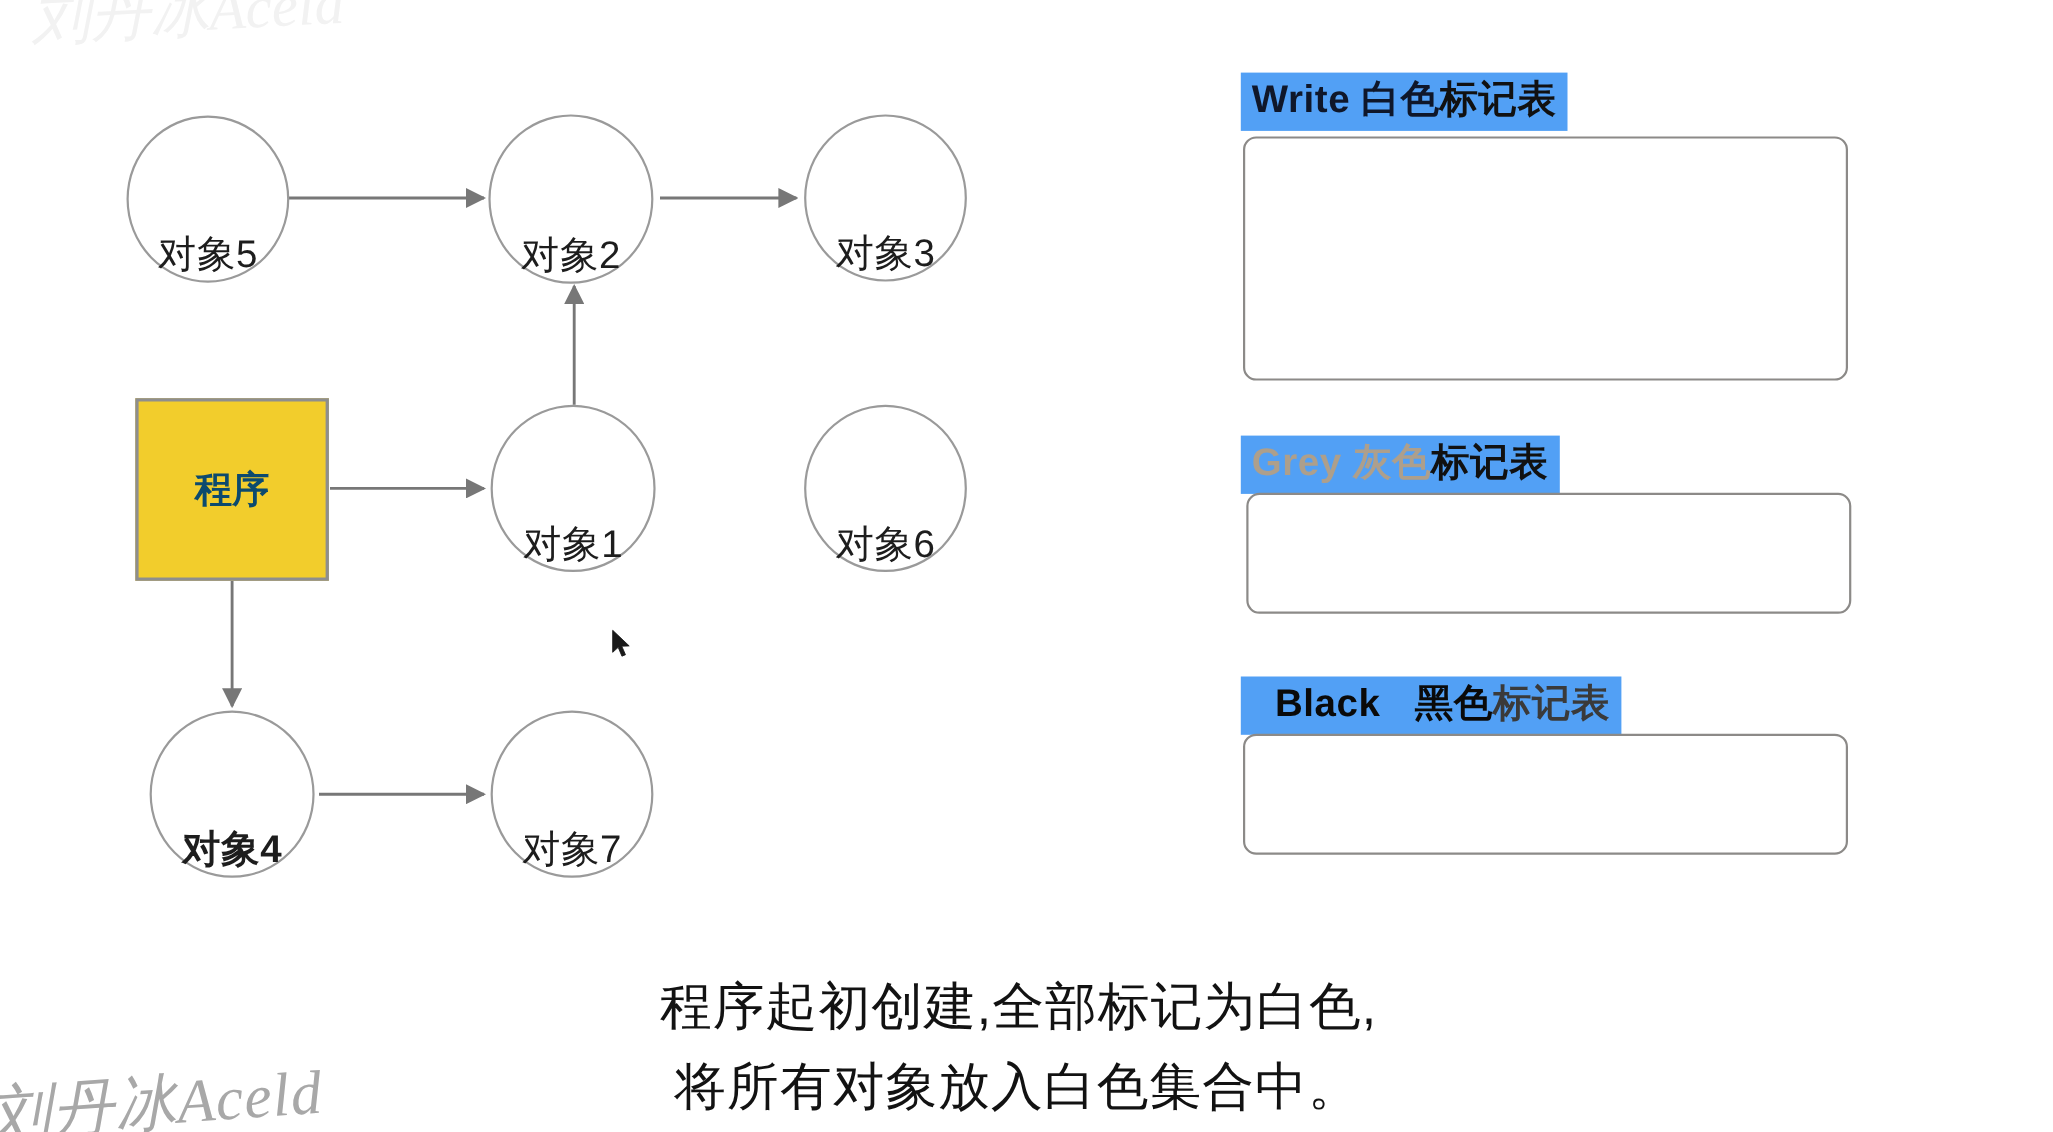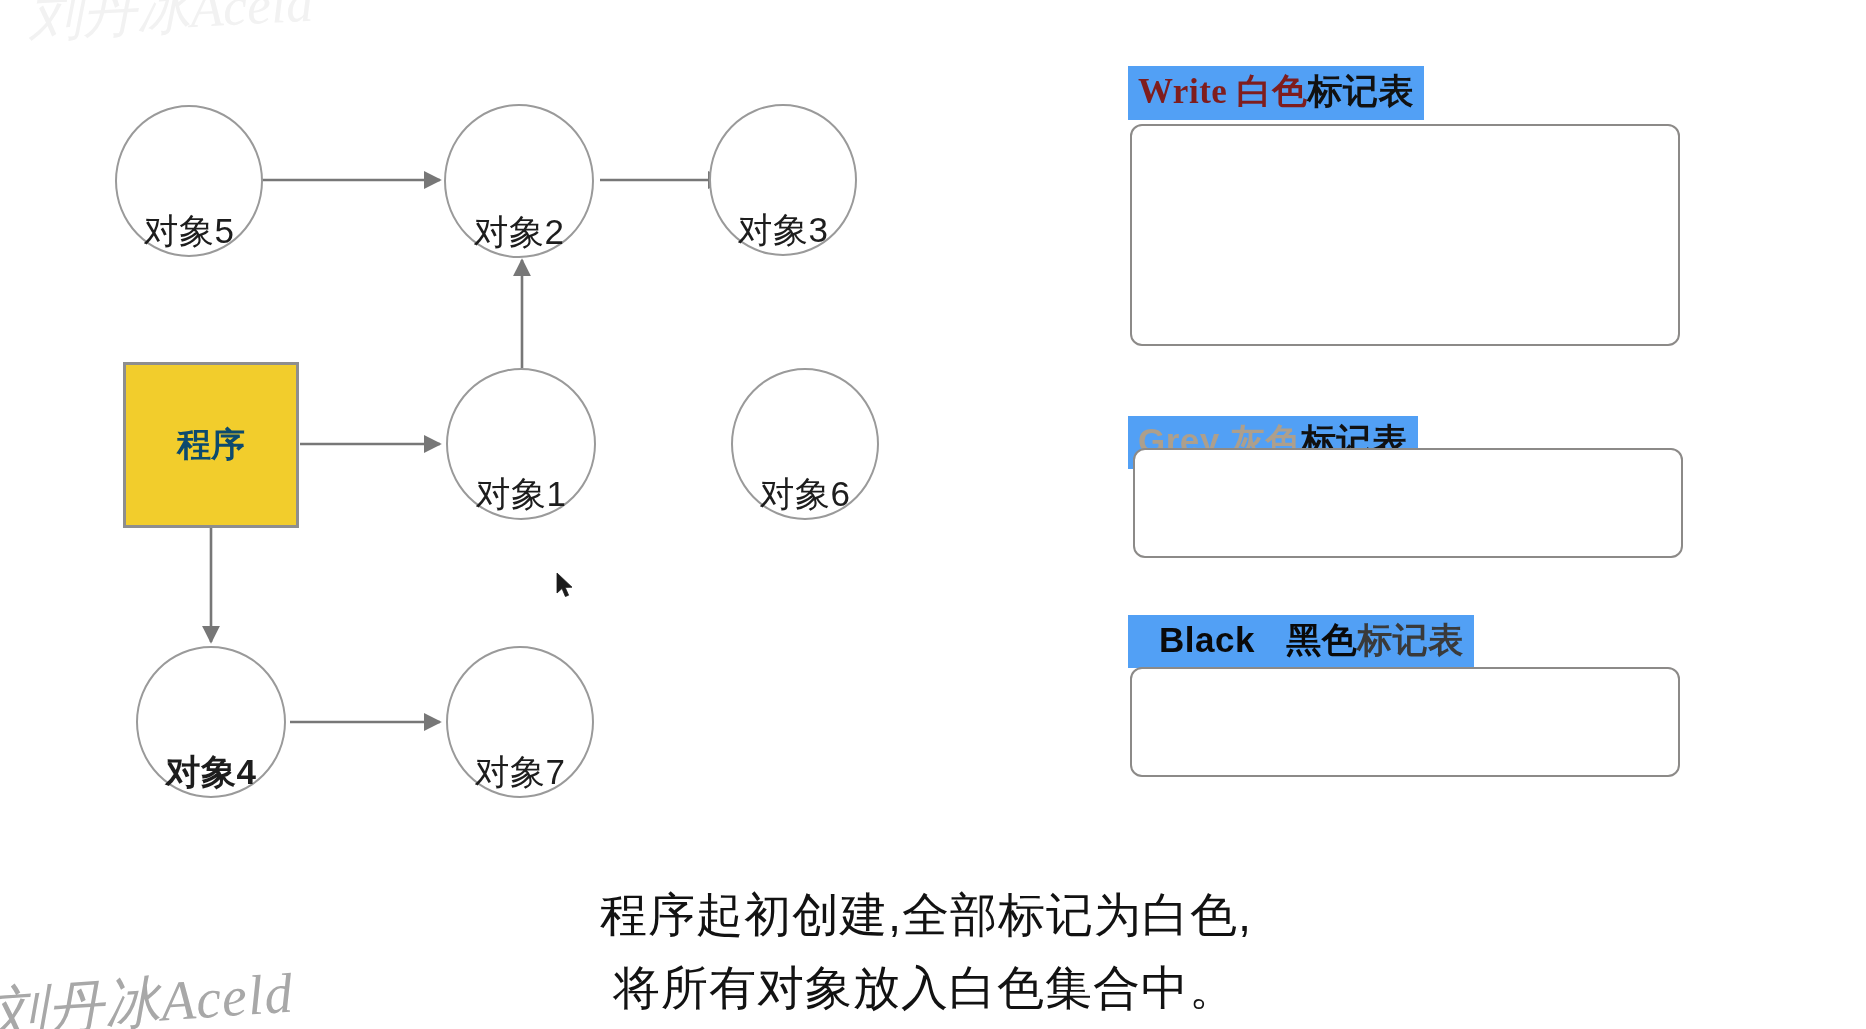--- a/index.html
+++ b/index.html
@@ -83,21 +83,21 @@
     position: absolute;
     background: #52a0f5;
     font-size: 35px;
     font-weight: 700;
     line-height: 1.28;
     padding: 3px 10px 5px 10px;
     white-space: nowrap;
     box-sizing: border-box;
     letter-spacing: 0.5px;
   }
-  .t-white  { color: #7f1d1d; font-family: Liberation Serif, serif; }
+  .t-white  { color: #0f172a; }
   .t-grey   { color: #ad9f8c; }
   .t-black  { color: #0a0a0a; margin-left: 21px; }
   .t-rest   { color: #111111; font-weight: 700; }
   .t-rest-grey { color: #3a3a3a; font-weight: 700; }
   .table-body {
     position: absolute;
     border: 2px solid #8c8a88;
     border-radius: 12px;
     background: #ffffff;
     box-sizing: border-box;
@@ -149,21 +149,21 @@
   </svg>
 
   <div class="node" style="left:115px; top:105px; width:148px; height:152px;">
     <span>对象5</span>
   </div>
 
   <div class="node" style="left:444px; top:104px; width:150px; height:154px;">
     <span>对象2</span>
   </div>
 
-  <div class="node" style="left:709px; top:104px; width:148px; height:152px;">
+  <div class="node" style="left:731px; top:104px; width:148px; height:152px;">
     <span>对象3</span>
   </div>
 
   <div class="node" style="left:446px; top:368px; width:150px; height:152px;">
     <span>对象1</span>
   </div>
 
   <div class="node" style="left:731px; top:368px; width:148px; height:152px;">
     <span>对象6</span>
   </div>
@@ -179,21 +179,21 @@
   <div class="program-box" style="left:123px; top:362px; width:176px; height:166px;">
     <span>程序</span>
   </div>
 
   <div class="table-group">
     <div class="table-title" style="left:1128px; top:66px;"><span class="t-white">Write</span><span class="t-white"> 白色</span><span class="t-rest">标记表</span></div>
     <div class="table-body" style="left:1130px; top:124px; width:550px; height:222px;"></div>
   </div>
 
   <div class="table-group">
-    <div class="table-title" style="left:1128px; top:396px;margin-top:20px;"><span class="t-grey">Grey</span><span class="t-grey"> 灰色</span><span class="t-rest">标记表</span></div>
+    <div class="table-title" style="left:1128px; top:396px;"><span class="t-grey">Grey</span><span class="t-grey"> 灰色</span><span class="t-rest">标记表</span></div>
     <div class="table-body" style="left:1133px; top:448px; width:550px; height:110px;"></div>
   </div>
 
   <div class="table-group">
     <div class="table-title" style="left:1128px; top:615px;"><span class="t-black">Black</span><span class="t-black"> 黑色</span><span class="t-rest-grey">标记表</span></div>
     <div class="table-body" style="left:1130px; top:667px; width:550px; height:110px;"></div>
   </div>
 
   <div class="caption" style="left:600px; top:884px;">程序起初创建,全部标记为白色,</div>
   <div class="caption" style="left:613px; top:957px;text-align:right;">将所有对象放入白色集合中。</div>

